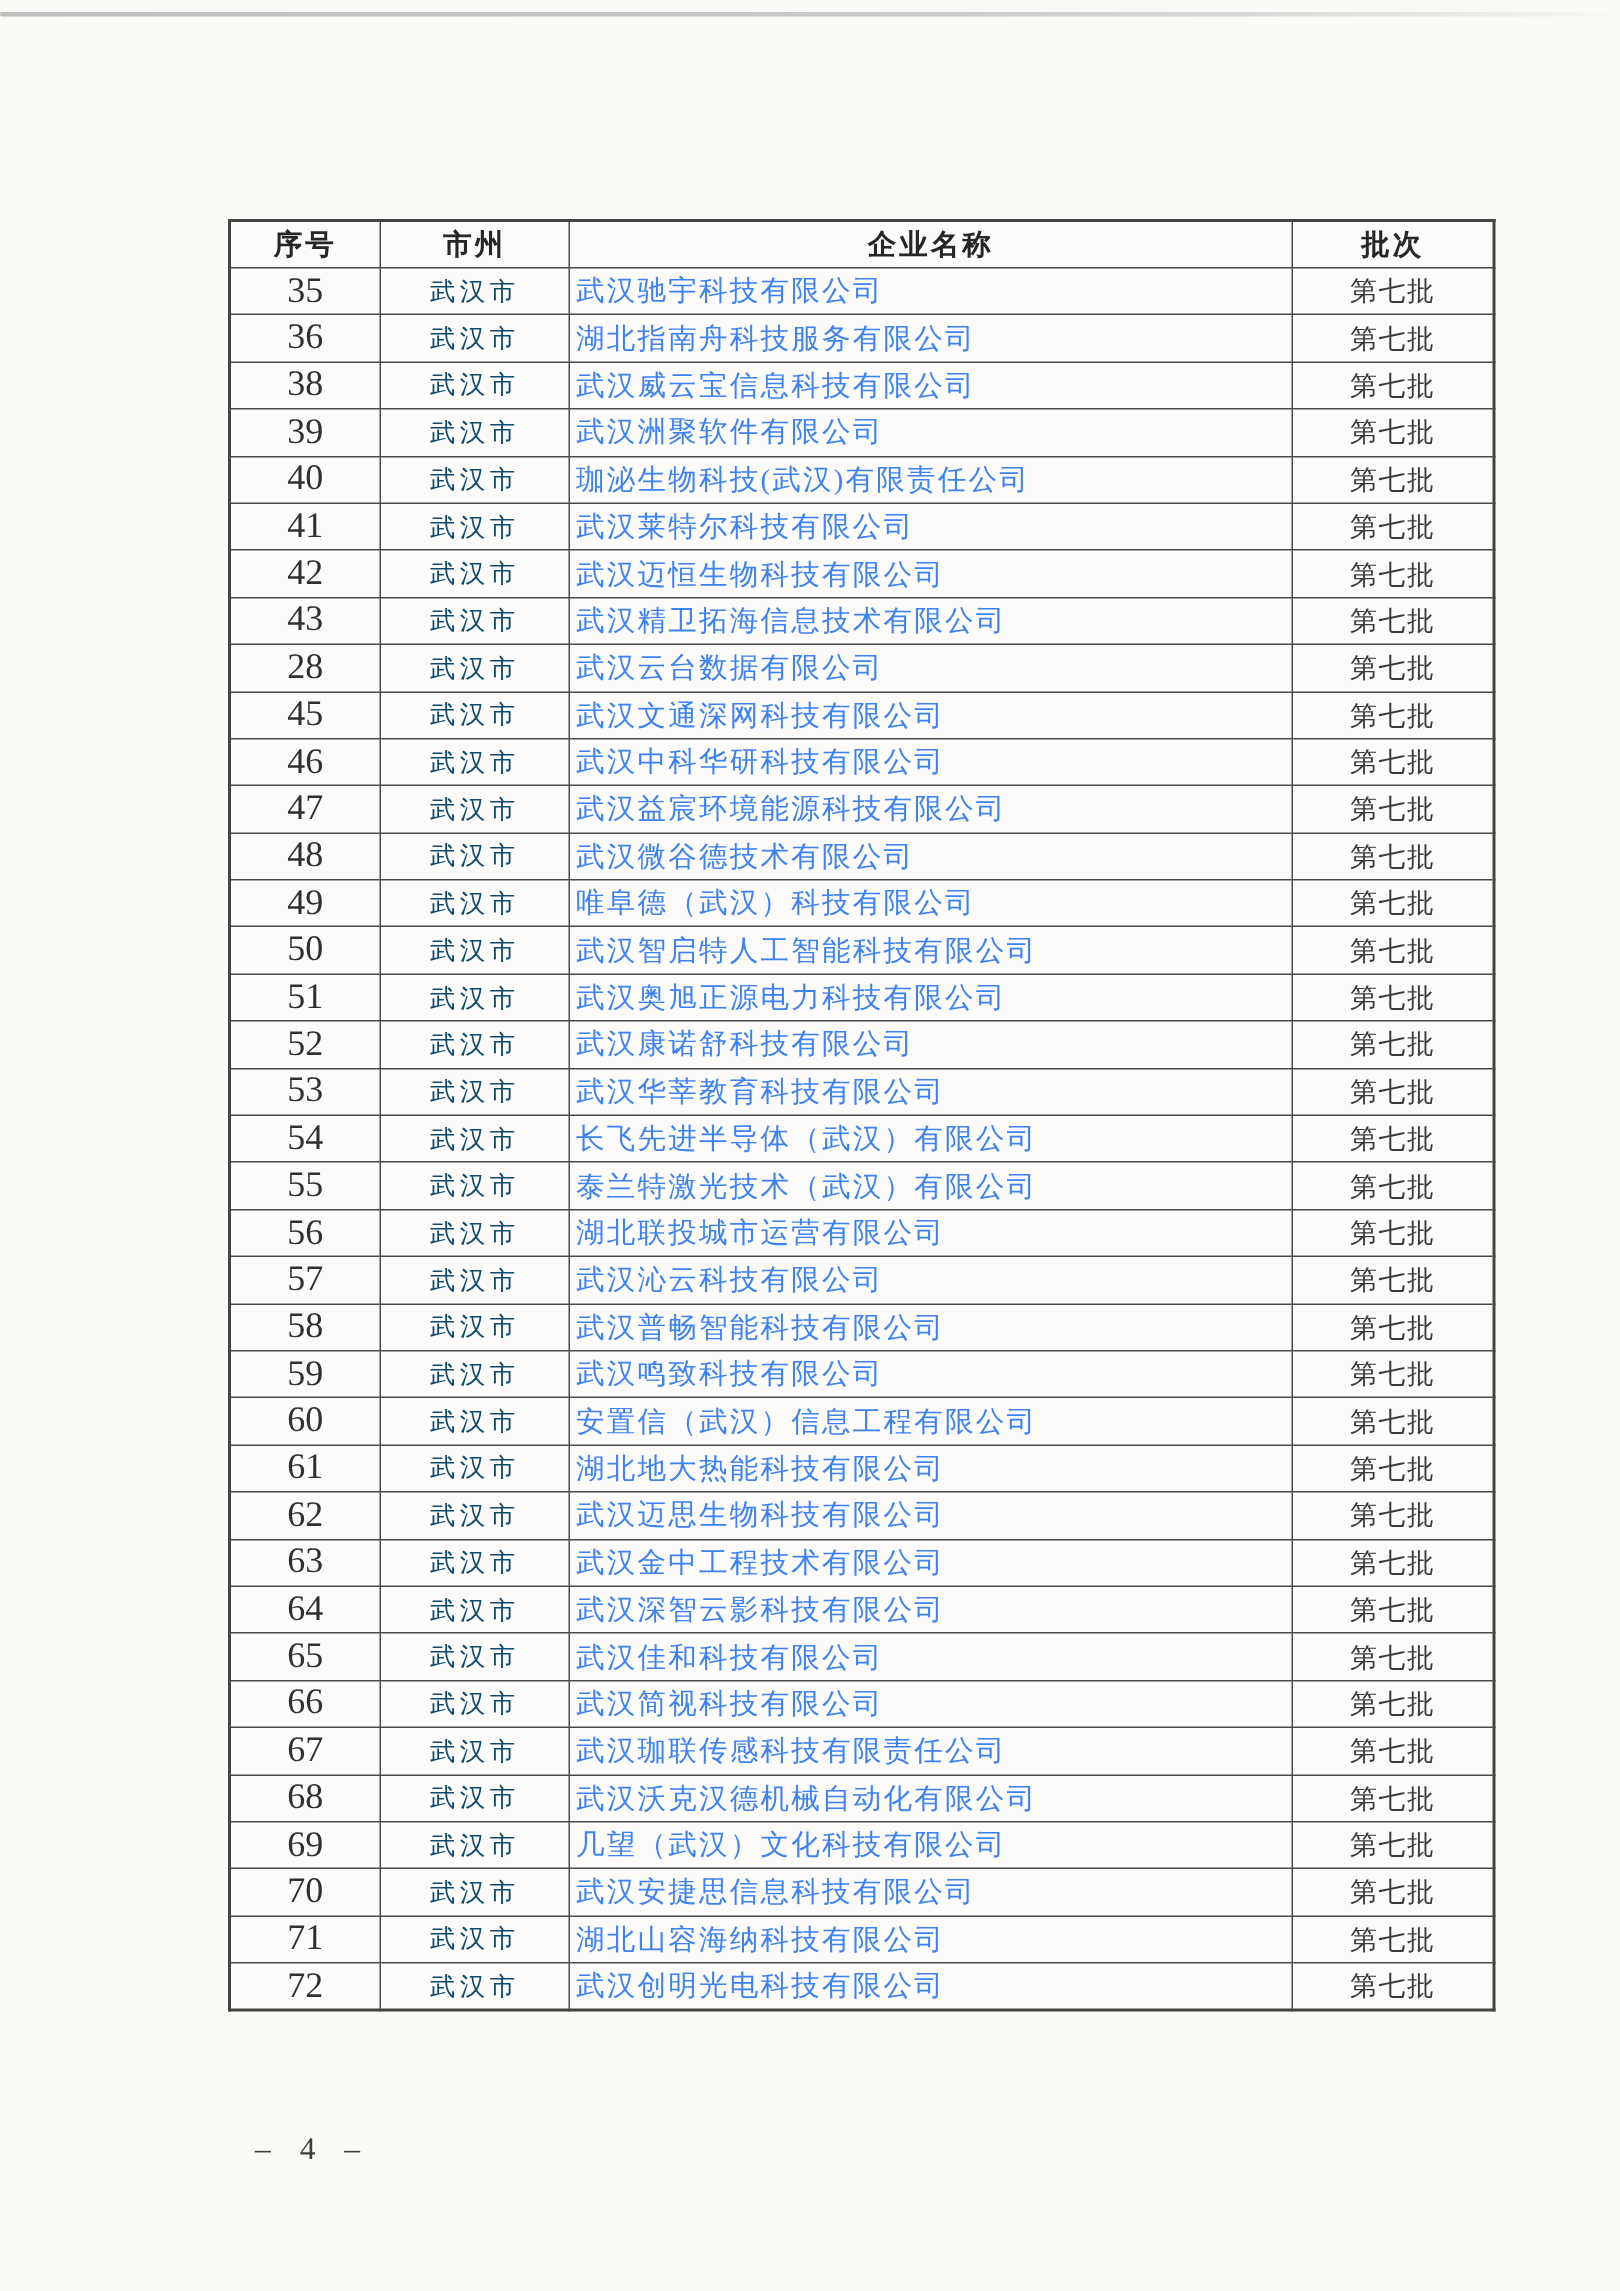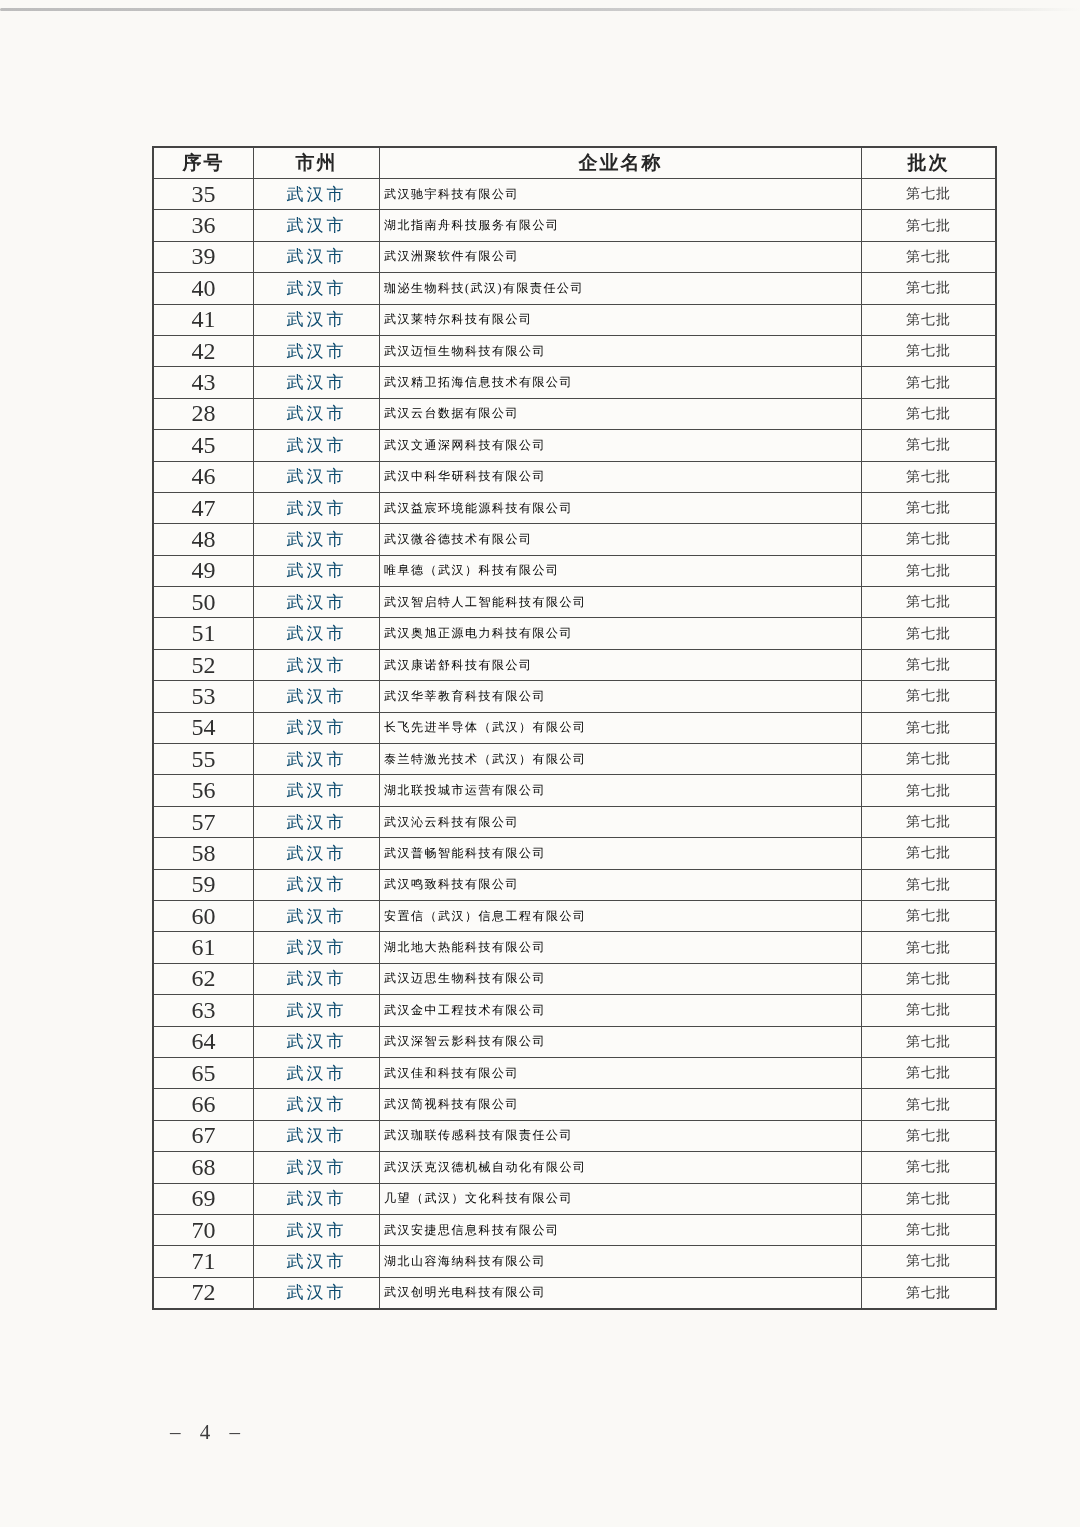--- a/index.html
+++ b/index.html
@@ -55,27 +55,27 @@
   }
   td.cell-city{
     text-align:center;
     font-size:17px;
     letter-spacing:3px;
     color:#0c4a6e;
   }
   td.cell-company{
     text-align:left;
     padding-left:14px;
-    font-size:12px;
+    font-size:19px;
     letter-spacing:1.5px;
-    color:#000000;
+    color:#3b82f6;
   }
   td.cell-batch{
     text-align:center;
-    font-size:14px;
+    font-size:18px;
     letter-spacing:1px;
     color:#3a3a3a;
   }
   .page-number{
     position:absolute;
     left:170px; top:1420px;
     font-size:21px;
     letter-spacing:7px;
     color:#3d3d3d;
   }
@@ -103,20 +103,26 @@
           <td class="cell-company">武汉驰宇科技有限公司</td>
           <td class="cell-batch">第七批</td>
         </tr>
         <tr>
           <td class="cell-no">36</td>
           <td class="cell-city">武汉市</td>
           <td class="cell-company">湖北指南舟科技服务有限公司</td>
           <td class="cell-batch">第七批</td>
         </tr>
         <tr>
+          <td class="cell-no">38</td>
+          <td class="cell-city">武汉市</td>
+          <td class="cell-company">武汉威云宝信息科技有限公司</td>
+          <td class="cell-batch">第七批</td>
+        </tr>
+        <tr>
           <td class="cell-no">39</td>
           <td class="cell-city">武汉市</td>
           <td class="cell-company">武汉洲聚软件有限公司</td>
           <td class="cell-batch">第七批</td>
         </tr>
         <tr>
           <td class="cell-no">40</td>
           <td class="cell-city">武汉市</td>
           <td class="cell-company">珈泌生物科技(武汉)有限责任公司</td>
           <td class="cell-batch">第七批</td>

